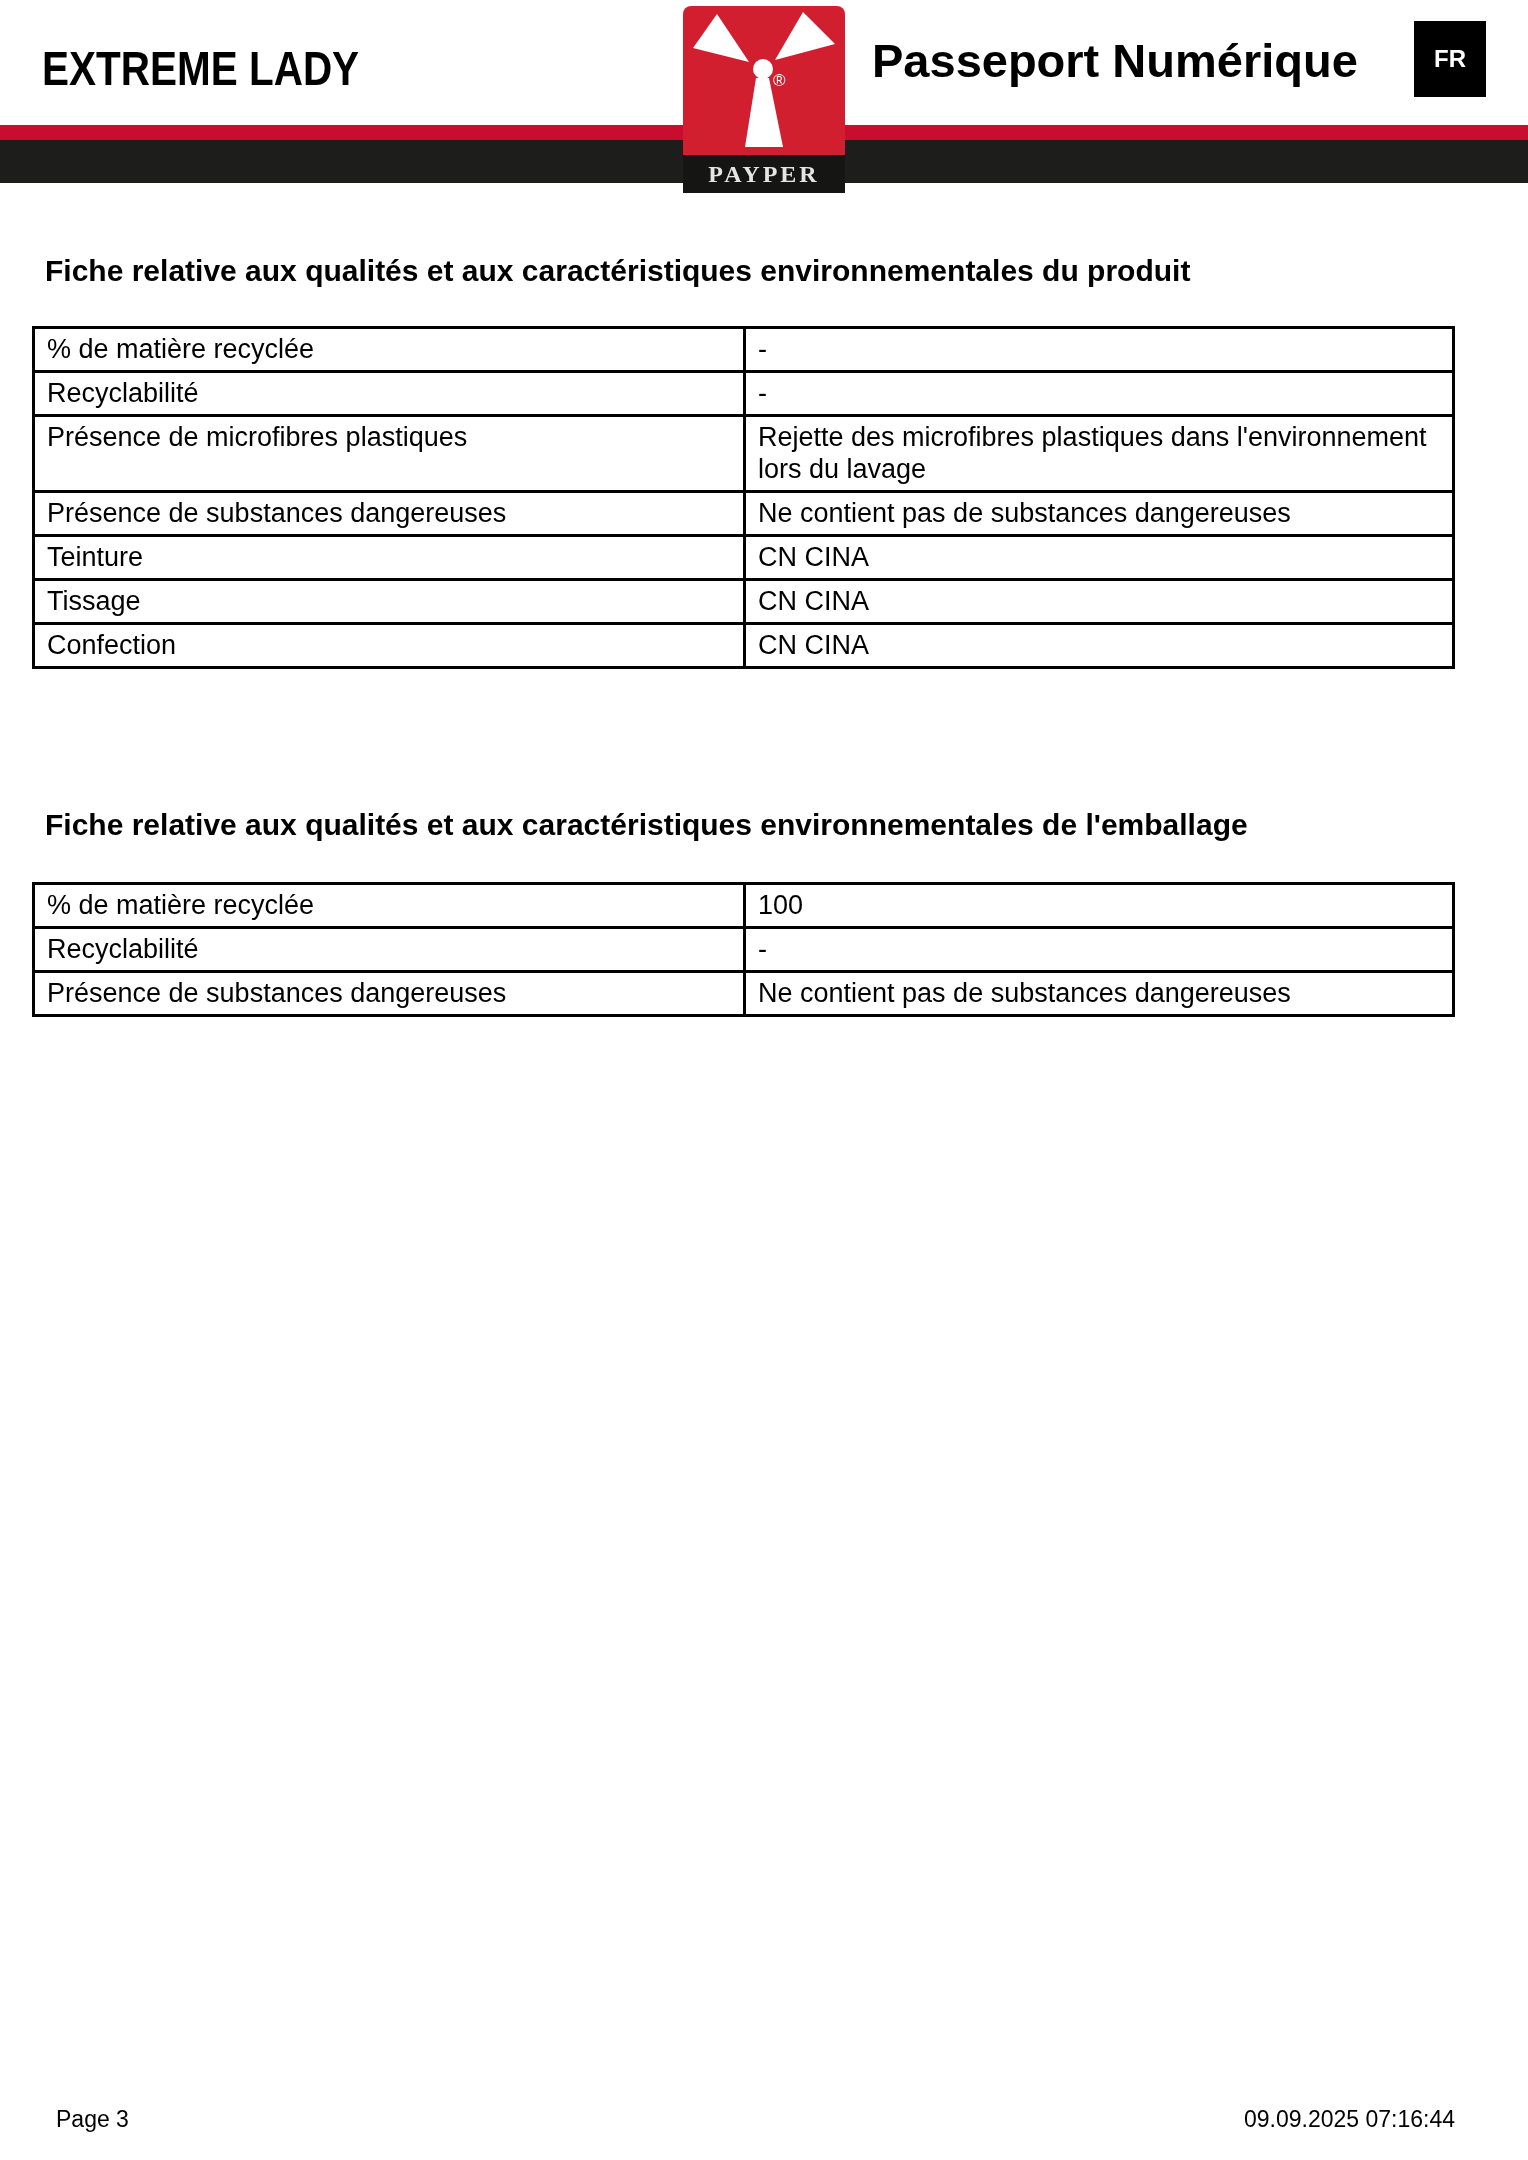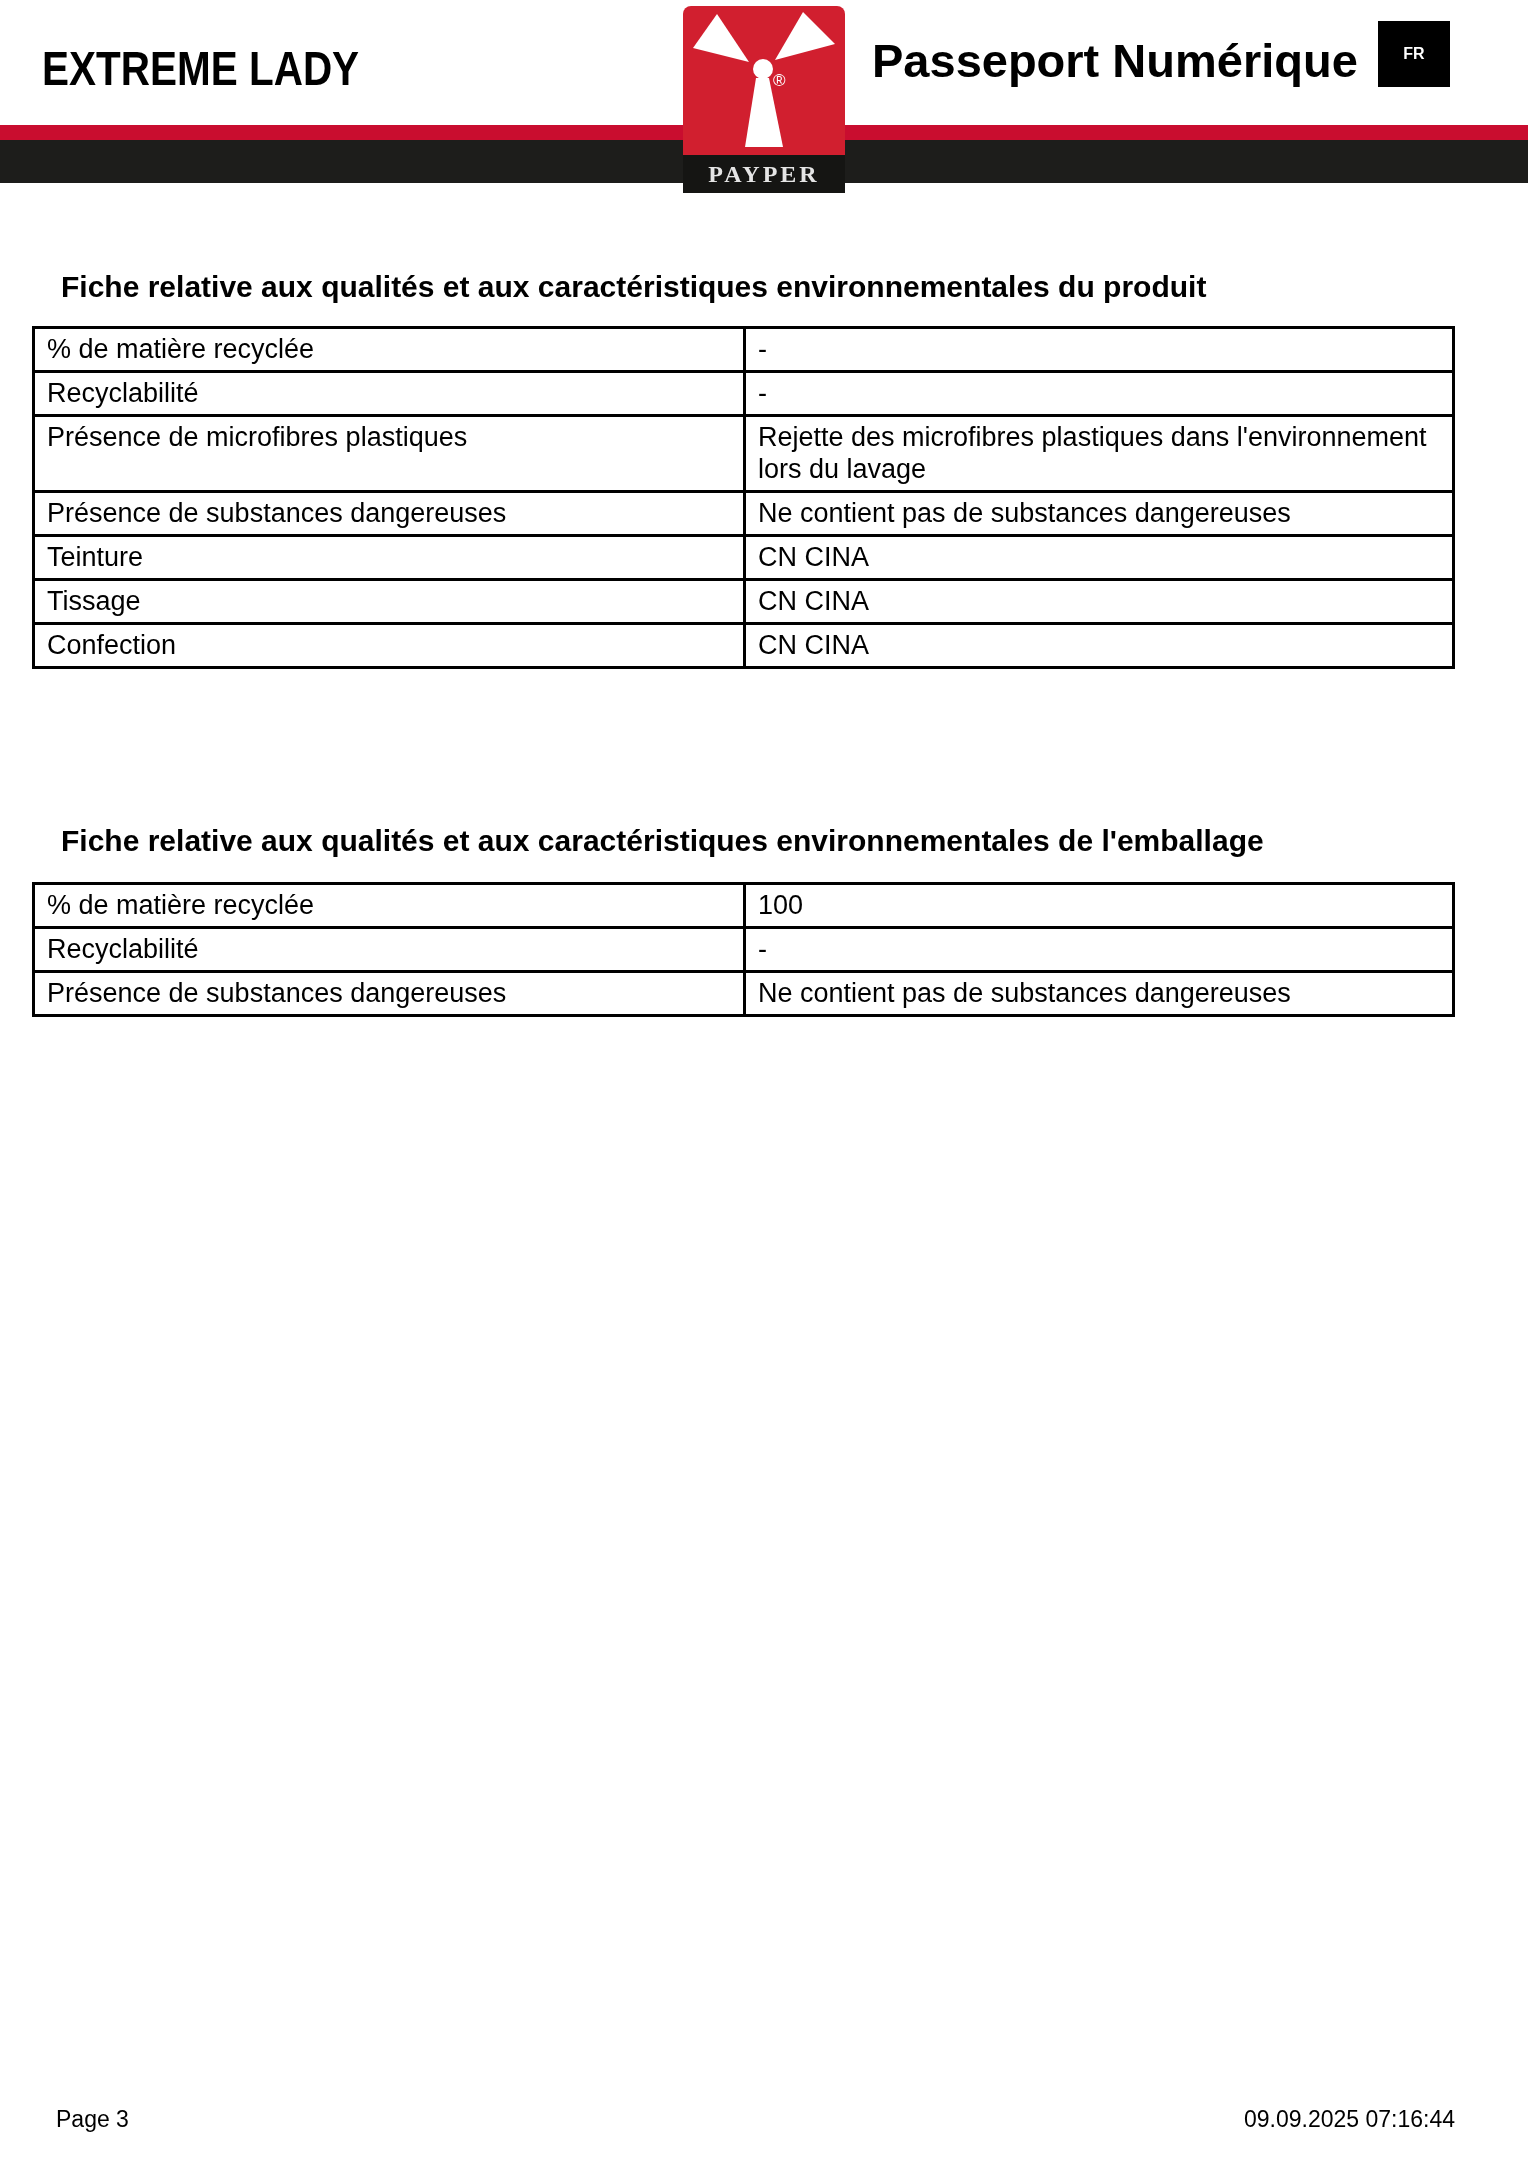--- a/index.html
+++ b/index.html
@@ -27,25 +27,25 @@
   .doc-title {
     position: absolute;
     left: 872px; top: 33px;
     margin: 0;
     font-size: 47px;
     font-weight: bold;
     white-space: nowrap;
   }
   .lang-badge {
     position: absolute;
-    left: 1378px; top: 21px;
-    width: 72px; height: 66px;
+    left: 1414px; top: 21px;
+    width: 72px; height: 76px;
     background: #000000;
     color: #ffffff;
-    font-size: 16px;
+    font-size: 24px;
     font-weight: bold;
     display: flex; align-items: center; justify-content: center;
     z-index: 5;
   }
   .stripe-red {
     position: absolute;
     left: 0; top: 125px;
     width: 100%; height: 15px;
     background: #c90d2f;
   }
@@ -83,21 +83,21 @@
     font-weight: bold;
     font-size: 24px;
     letter-spacing: 3px;
     display: flex; align-items: center; justify-content: center;
   }
 
   
   .section-title {
     position: absolute;
     left: 45px;
-    margin: 16px;
+    margin: 0;
     font-size: 30px;
     font-weight: bold;
     white-space: nowrap;
   }
   .title-1 { top: 254px; }
   .title-2 { top: 808px; }
 
   .env-table {
     position: absolute;
     left: 32px;

